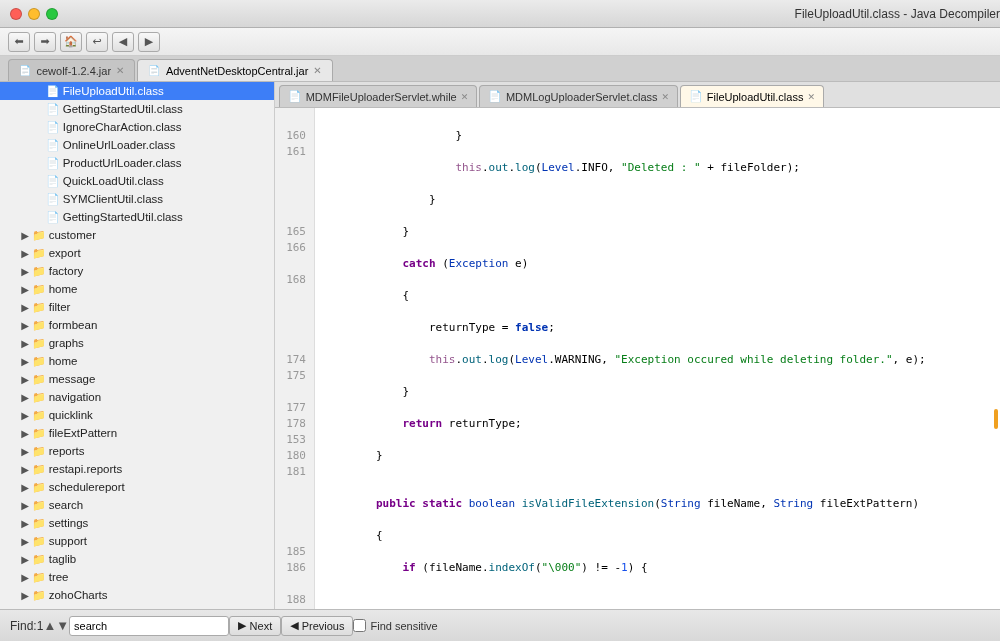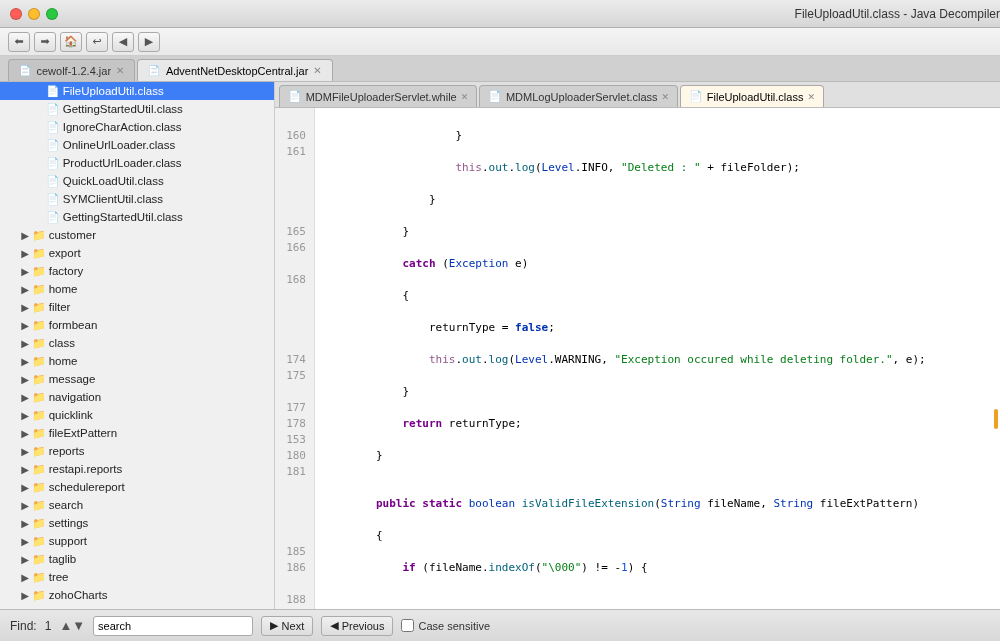--- a/index.html
+++ b/index.html
@@ -218,21 +218,20 @@
     }
 
     
     .find-bar {
       height: 32px;
       background: linear-gradient(to bottom, #e8e8e8, #d8d8d8);
       border-top: 1px solid #bbb;
       display: flex;
       align-items: center;
       padding: 0 10px;
-      gap: 8px;
     }
     .find-label { font-size: 12px; color: #333; font-weight: 500; }
     .find-count { font-size: 12px; color: #333; }
     .find-input {
       width: 160px;
       height: 20px;
       border: 1px solid #aaa;
       border-radius: 3px;
       padding: 0 4px;
       font-size: 11px;
@@ -365,21 +364,21 @@
       <span class="label">filter</span>
     </div>
     <div class="tree-item indent-1">
       <span class="arrow">▶</span>
       <span class="file-icon">📁</span>
       <span class="label">formbean</span>
     </div>
     <div class="tree-item indent-1">
       <span class="arrow">▶</span>
       <span class="file-icon">📁</span>
-      <span class="label">class</span>
+      <span class="label">graphs</span>
     </div>
     <div class="tree-item indent-1">
       <span class="arrow">▶</span>
       <span class="file-icon">📁</span>
       <span class="label">home</span>
     </div>
     <div class="tree-item indent-1">
       <span class="arrow">▶</span>
       <span class="file-icon">📁</span>
       <span class="label">message</span>
@@ -576,15 +575,15 @@
   <div class="find-btn">
     <span>▶</span>
     <span>Next</span>
   </div>
   <div class="find-btn">
     <span>◀</span>
     <span>Previous</span>
   </div>
   <label class="find-check-label">
     <input type="checkbox" style="">
-    <span>Case sensitive</span>
+    <span>Find sensitive</span>
   </label>
 </div>
 
 </body></html>

